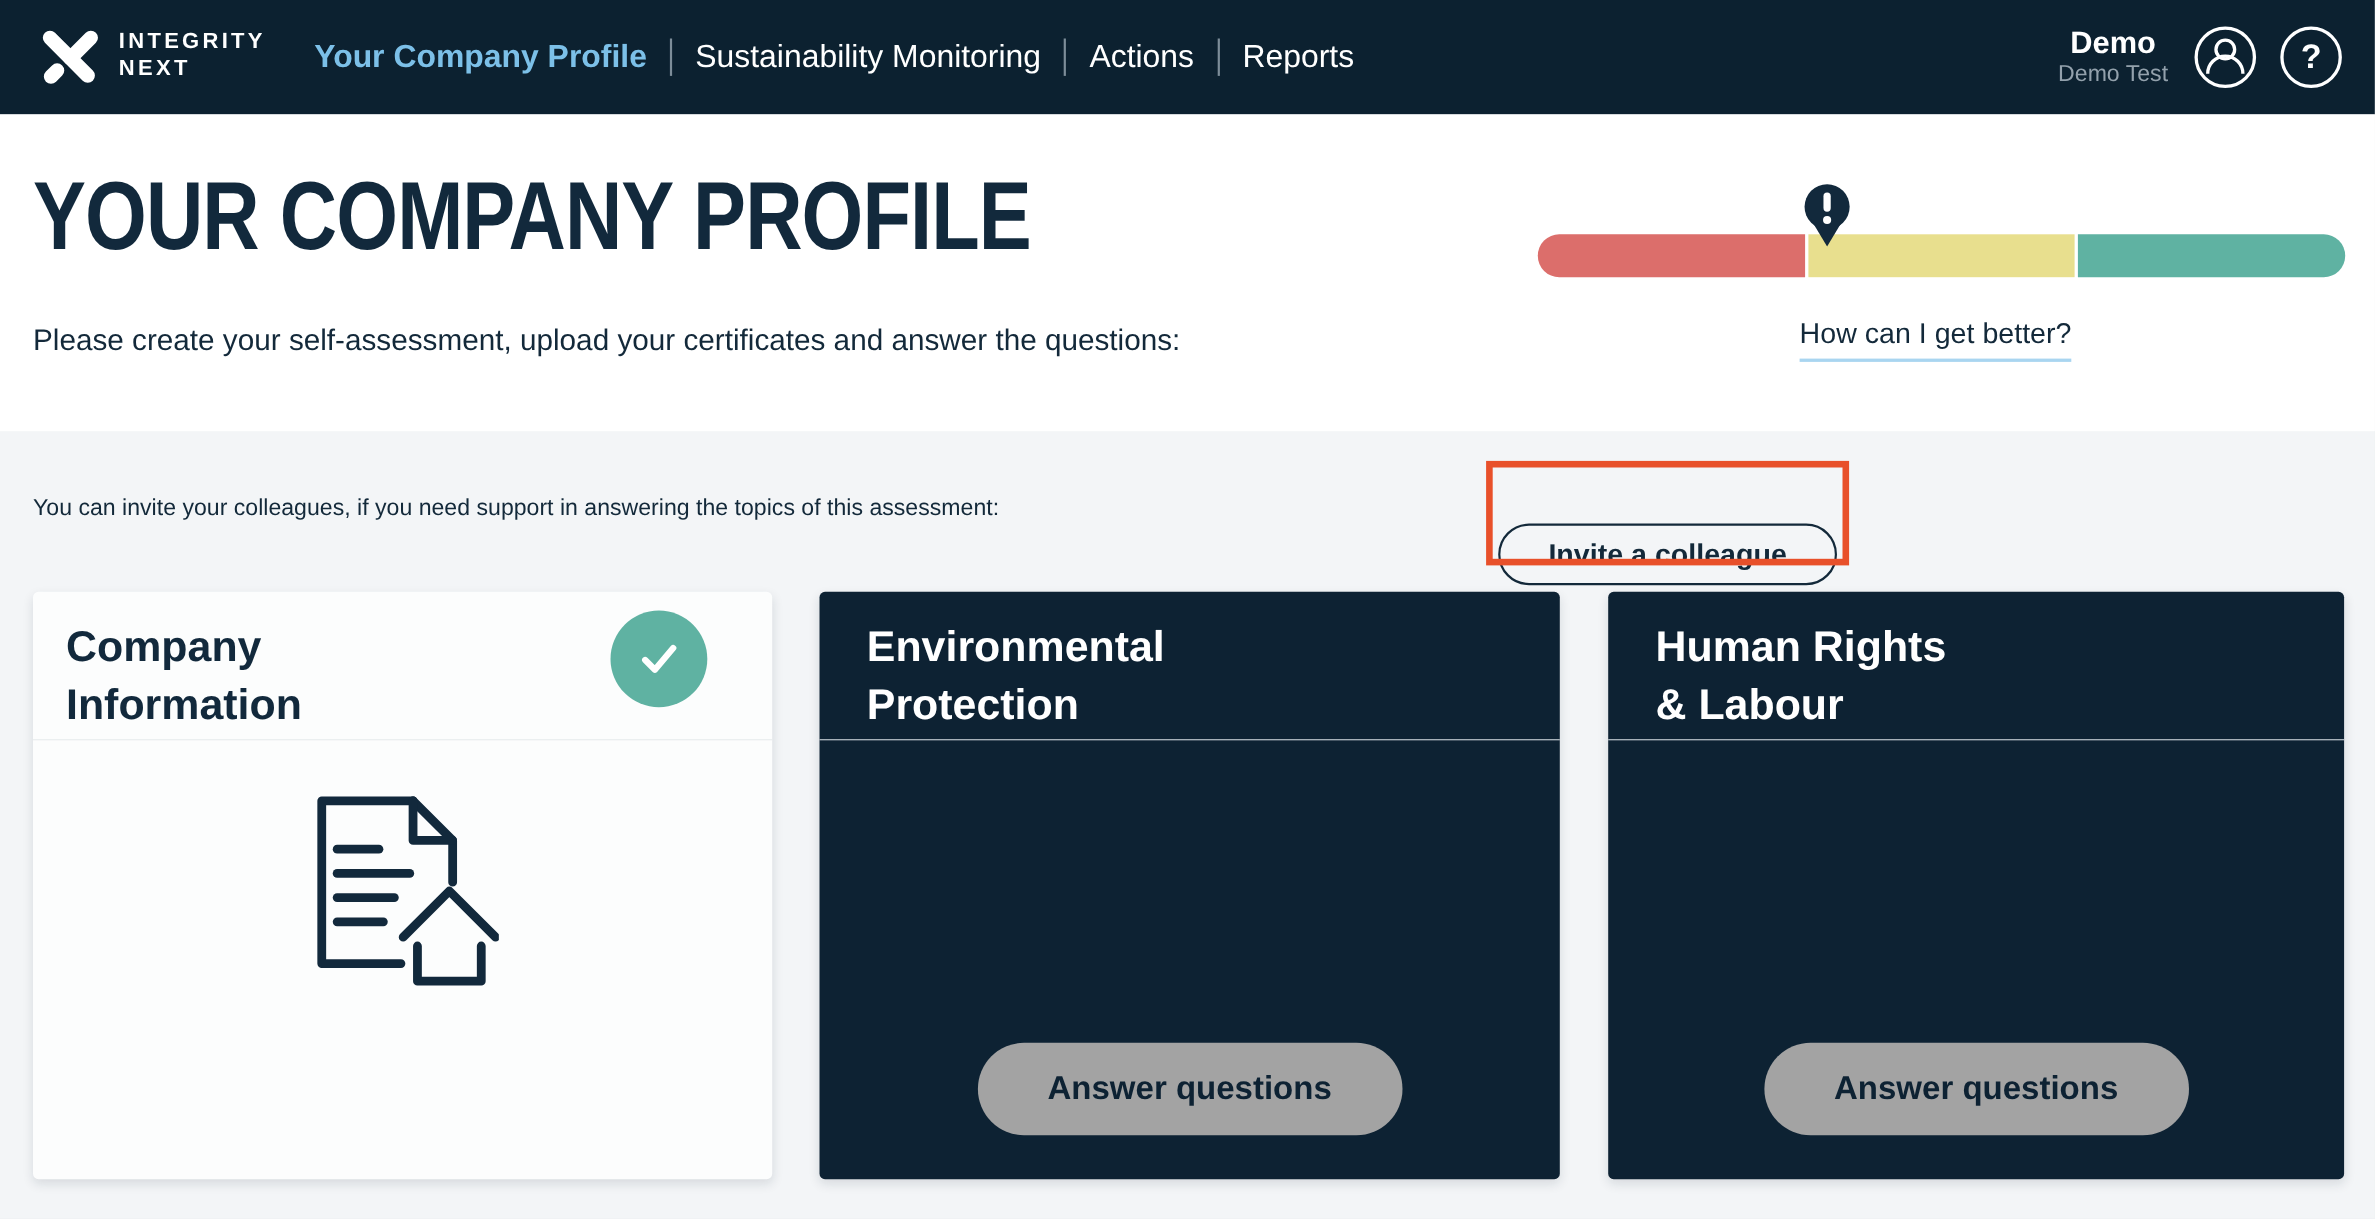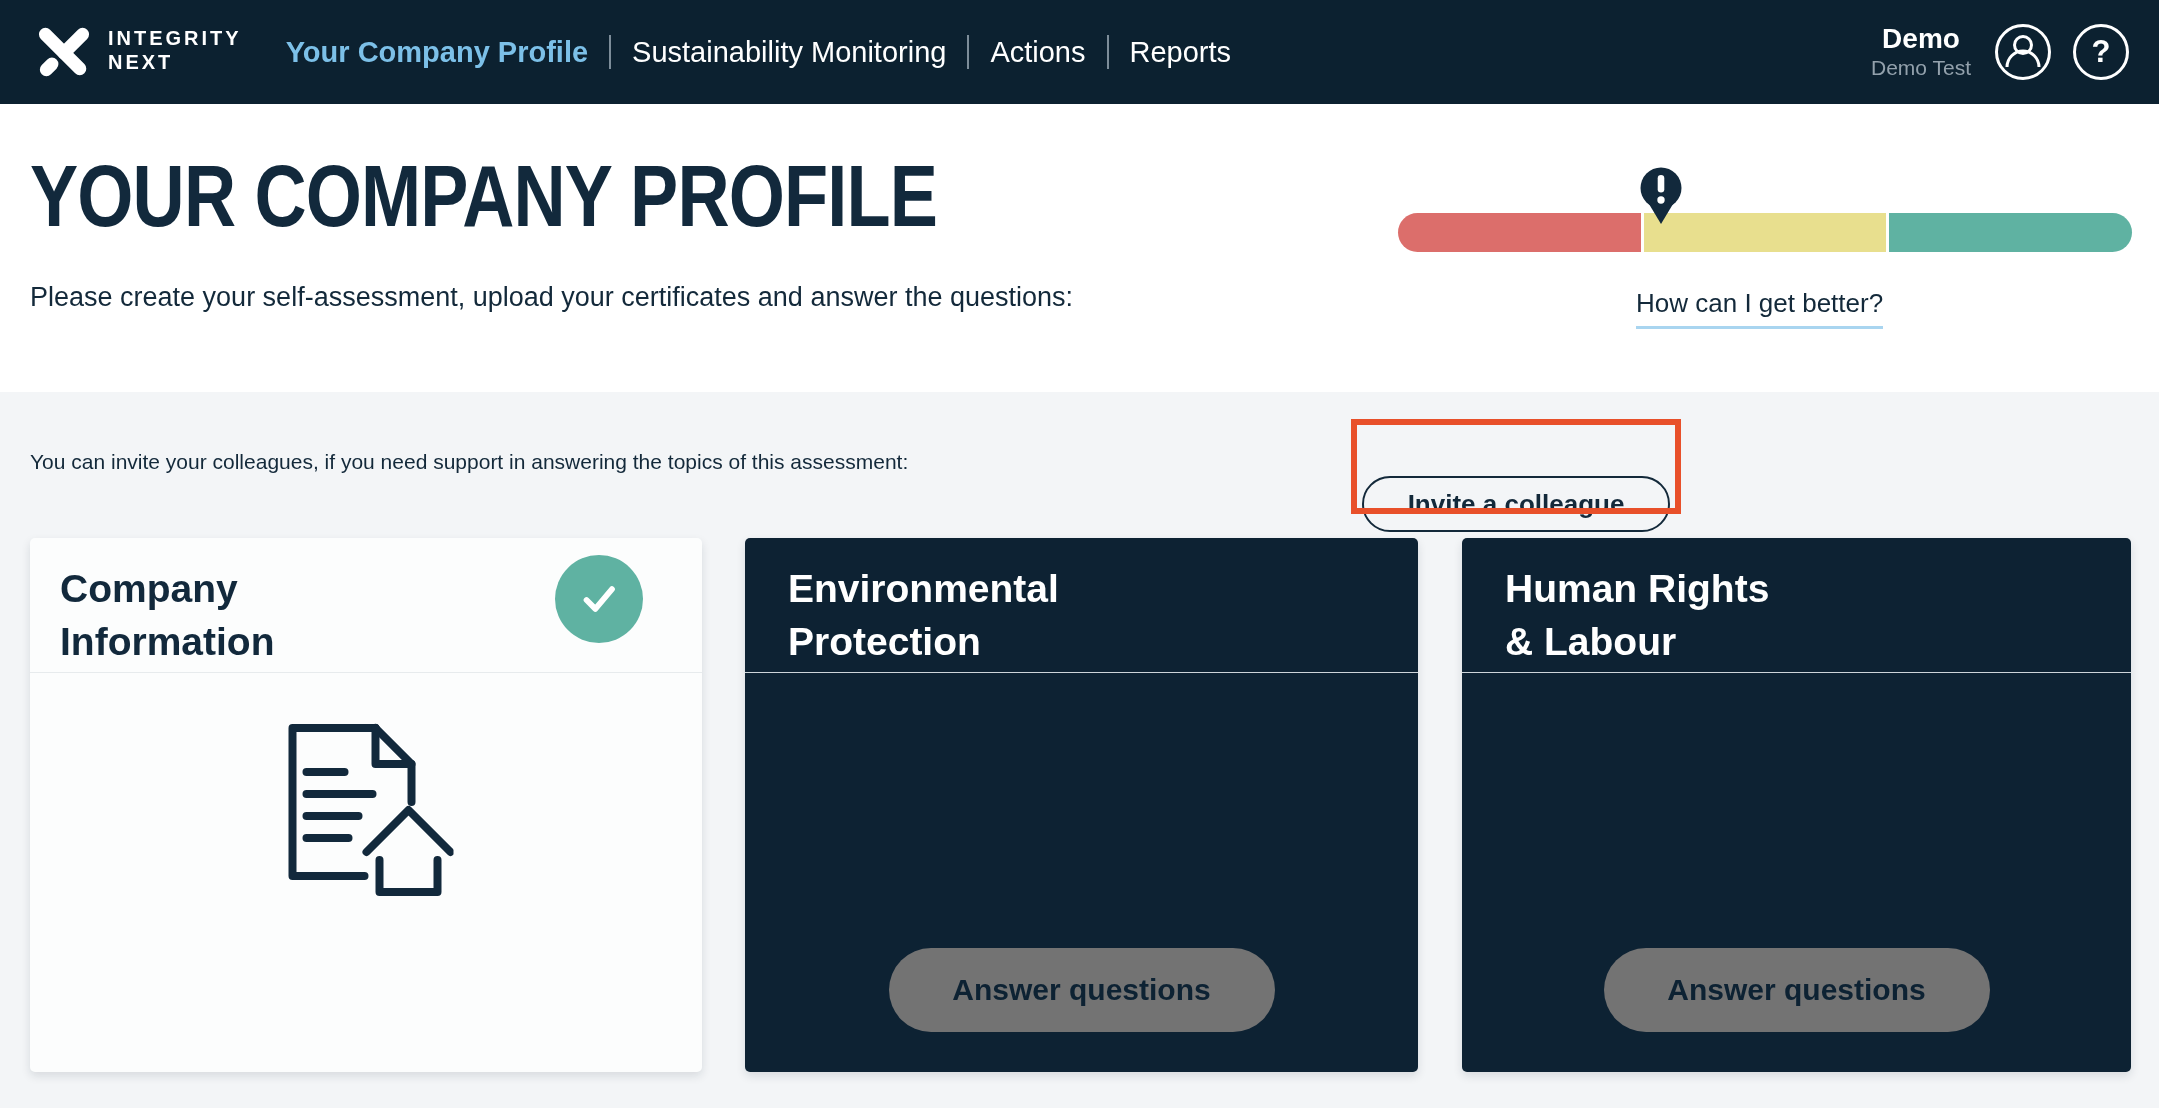--- a/index.html
+++ b/index.html
@@ -16,21 +16,21 @@
   .nav-sep { width:2px; height:34px; background:#7d8d99; }
   .user-area { margin-left:auto; margin-right:30px; display:flex; align-items:center; gap:22px; }
   .user-names { text-align:center; margin-right:2px; }
   .user-name { color:#ffffff; font-size:28px; font-weight:bold; line-height:32px; }
   .user-account { color:#93a1ac; font-size:21px; line-height:26px; }
   .circle-btn { width:56px; height:56px; border:3px solid #ffffff; border-radius:50%; display:flex; align-items:center; justify-content:center; color:#ffffff; font-size:31px; font-weight:bold; cursor:pointer; background:transparent; }
 
   
   .hero { position:absolute; top:104px; left:0; width:2159px; height:288px; background:#ffffff; }
   .hero h1 { position:absolute; left:30px; top:48px; font-size:88px; font-weight:bold; letter-spacing:-1px; color:#12293c; line-height:1; transform:scaleX(0.82); transform-origin:left center; white-space:nowrap; }
-  .subtitle { position:absolute; left:30px; top:178px; font-size:27px; color:#13293a; }
+  .subtitle { position:absolute; left:30px; top:190px; font-size:27px; color:#13293a; }
   .progress { position:absolute; left:1398px; top:109px; width:734px; height:39px; display:flex; gap:3px; }
   .seg { flex:1; }
   .seg-red { background:#dc6e6b; border-radius:20px 0 0 20px; }
   .seg-yellow { background:#e8df8e; }
   .seg-teal { background:#5fb2a2; border-radius:0 20px 20px 0; }
   .pin { position:absolute; left:241px; top:-46px; }
   .better-link { position:absolute; left:1636px; top:184px; font-size:26px; color:#13293a; text-decoration:none; border-bottom:3px solid #a9d5f0; padding-bottom:7px; cursor:pointer; }
 
   
   .invite-text { position:absolute; left:30px; top:450px; font-size:21px; color:#13293a; }
@@ -47,21 +47,21 @@
   .card-header { position:relative; height:135px; padding:24px 30px 0 30px; }
   .card-light .card-header { border-bottom:1px solid #e7ebed; }
   .card-dark .card-header { border-bottom:1px solid #cdd5da;padding-left:43px; }
   .card-title { font-size:39px; font-weight:bold; line-height:53px; }
   .card-light .card-title { color:#12293c; }
   .card-dark .card-title { color:#ffffff; }
   .check-badge { position:absolute; top:17px; right:59px; width:88px; height:88px; border-radius:50%; background:#5fb2a2; display:flex; align-items:center; justify-content:center; }
   .doc-icon { position:absolute; left:50%; transform:translateX(-50%); top:180px; }
   .card-btn { position:absolute; bottom:40px; left:50%; transform:translateX(-50%); width:386px; height:84px; border-radius:42px; font-family:"Liberation Sans", sans-serif; font-size:30px; font-weight:bold; cursor:pointer; }
   .btn-outline { background:transparent; border:2px solid #13293a; color:#13293a; }
-  .btn-primary { background:#737373; border:none; color:#0d2233; }
+  .btn-primary { background:#a3a3a3; border:none; color:#0d2233; }
 </style>
 </head>
 <body>
 
 <div class="page">
 
   <header class="topbar">
     <div class="brand">
       <svg width="56" height="52" viewBox="0 0 60 56">
         <path d="M10 9 L47 46" stroke="#ffffff" stroke-width="14" stroke-linecap="round" fill="none"></path>

